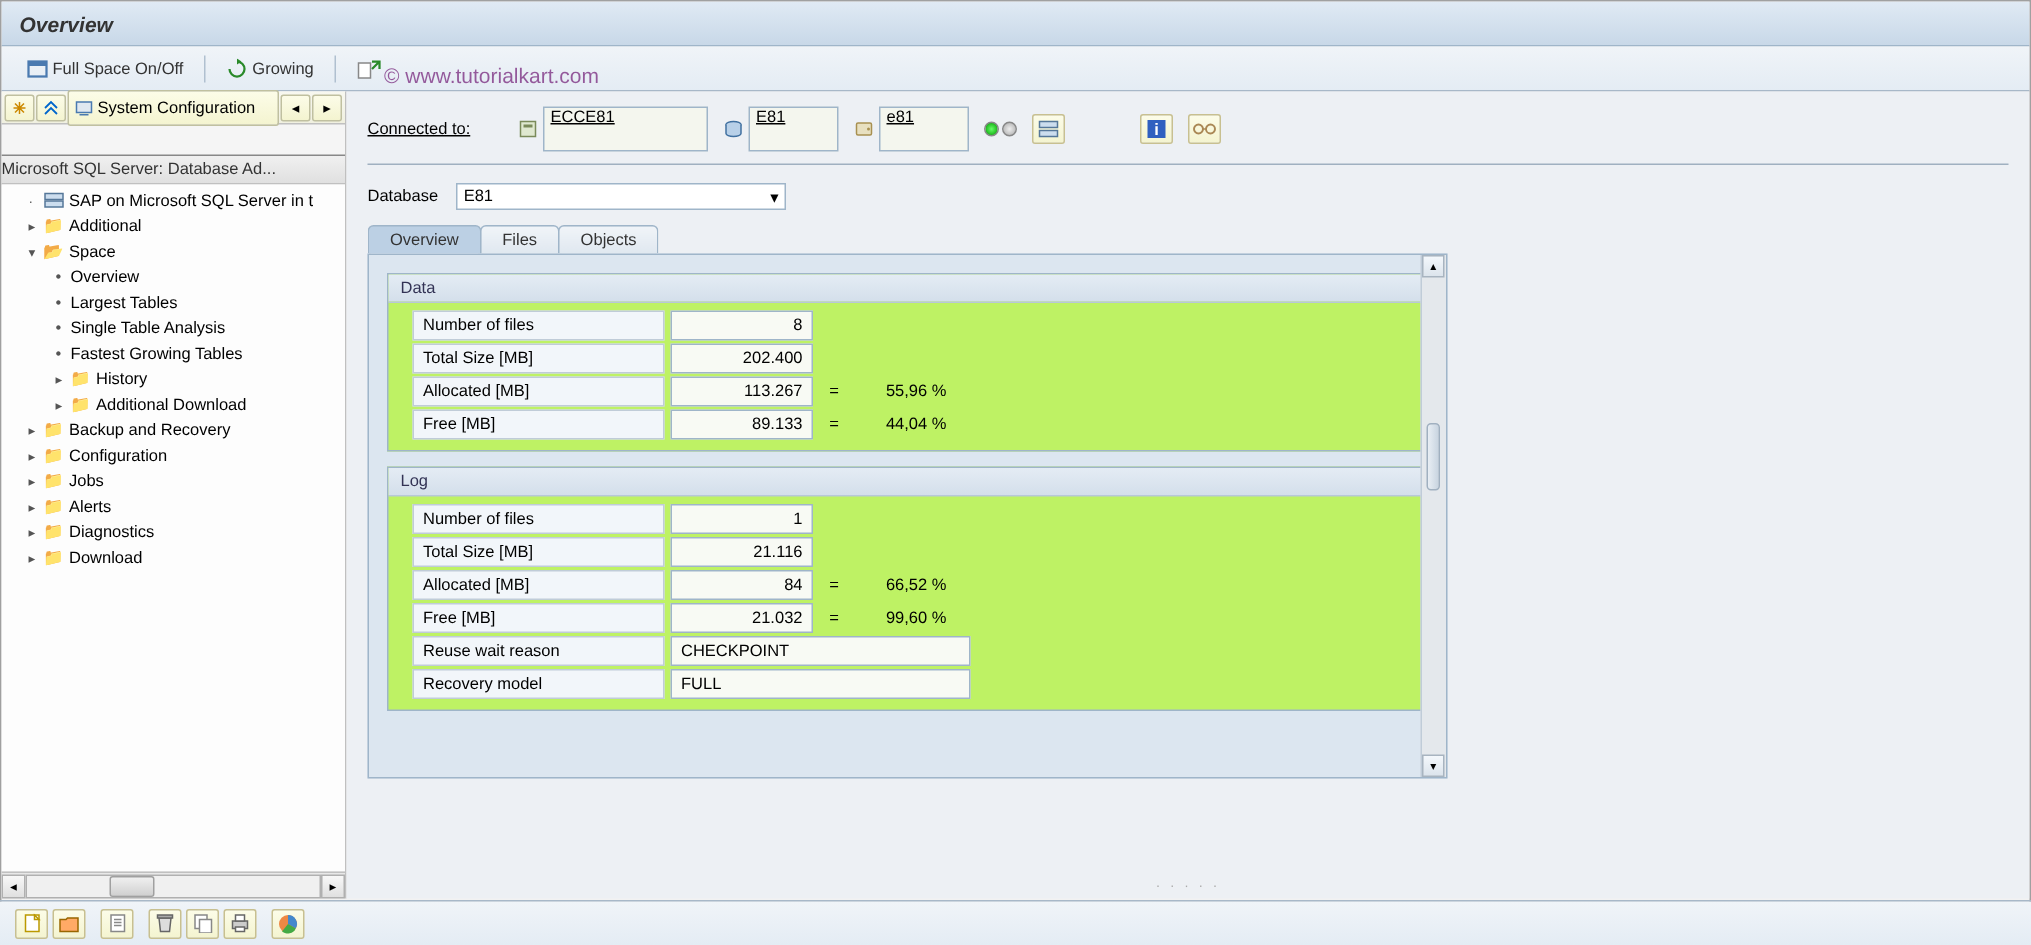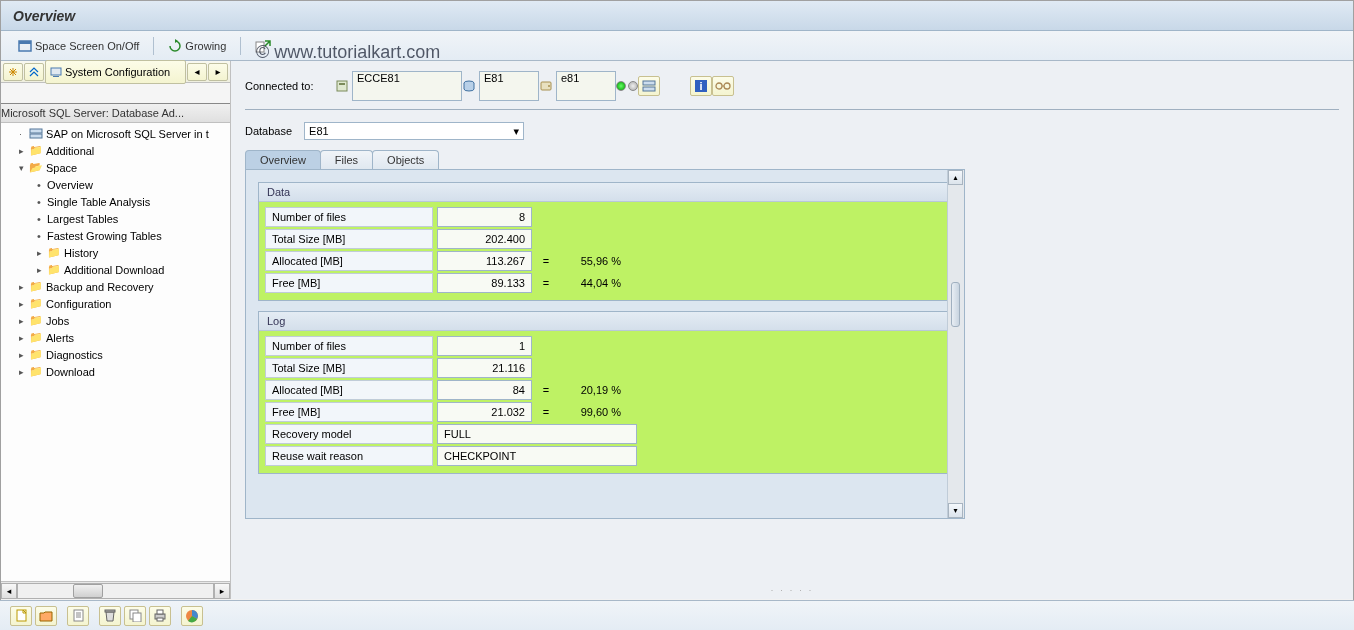--- a/index.html
+++ b/index.html
@@ -35,21 +35,21 @@
 .indent-1 { padding-left: 18px; }
 .indent-2 { padding-left: 36px; }
 
 .sidebar-scroll { height: 18px; background: #e8e8e8; border-top: 1px solid #c0c0c0; display: flex; align-items: center; }
 .sidebar-scroll .arrow { width: 16px; height: 16px; border: 1px solid #b0b0b0; background: linear-gradient(#f8f8f8,#e0e0e0); display: inline-flex; align-items: center; justify-content: center; font-size: 9px; cursor: pointer; }
 .sidebar-scroll .track { flex: 1; height: 16px; border: 1px solid #b0b0b0; background: #f0f0f0; position: relative; }
 .sidebar-scroll .thumb { position: absolute; left: 55px; width: 30px; height: 14px; background: linear-gradient(#f0f0f0,#d0d0d0); border: 1px solid #a0a0a0; border-radius: 2px; }
 
 
 .content { flex: 1; background: #edf0f4; padding: 10px 14px 6px 14px; position: relative; }
-.conn-row { display: flex; align-items: center; padding-bottom: 8px; border-bottom: 1px solid #a0b0c0; }
+.conn-row { display: flex; align-items: center; gap: 10px; padding-bottom: 8px; border-bottom: 1px solid #a0b0c0; text-decoration: underline; }
 .conn-label { width: 90px; }
 .conn-field { display: inline-flex; align-items: center; gap: 3px; }
 .conn-input { height: 30px; border: 1px solid #9fb5c9; background: #f4f6ee; padding: 0 4px; }
 .conn-input.w1 { width: 110px; }
 .conn-input.w2 { width: 60px; }
 .status-light { display: inline-flex; align-items: center; gap: 2px; }
 .light { width: 10px; height: 10px; border-radius: 50%; border: 1px solid #888; }
 .light.green { background: radial-gradient(#6f6,#090); }
 .light.grey { background: radial-gradient(#eee,#aaa); }
 .icon-btn { width: 22px; height: 20px; border: 1px solid #c8c090; background: linear-gradient(#fcfce8,#f4f4d0); display: inline-flex; align-items: center; justify-content: center; cursor: pointer; border-radius: 2px; }
@@ -58,59 +58,59 @@
 .db-select { width: 220px; height: 18px; border: 1px solid #9fb5c9; background: #fff; padding: 0 4px; display: flex; align-items: center; justify-content: space-between; cursor: pointer; }
 
 .tabs { margin-top: 10px; display: flex; align-items: flex-end; }
 .tab { padding: 3px 14px; border: 1px solid #9fb5c9; border-bottom: none; background: linear-gradient(#f0f4f8,#e0e8f0); margin-right: -1px; cursor: pointer; border-radius: 4px 4px 0 0; color: #333; position: relative; }
 .tab.active { background: #bcd0e4; z-index: 2; }
 
 .tab-panel { border: 1px solid #9fb5c9; background: #dce6f0; padding: 12px; height: 350px; position: relative; width: 720px; }
 
 .group { border: 1px solid #9fb5c9; background: #bef264; margin-bottom: 10px; }
 .group-title { background: linear-gradient(#e4ecf4,#d4dfeb); padding: 3px 8px; border-bottom: 1px solid #b8c8d8; color: #335; }
-.group-body { padding: 4px 6px 6px 6px; }
+.group-body { padding: 4px 6px 6px 16px; }
 .data-row { display: flex; align-items: center; height: 22px; }
 .data-label { width: 168px; border: 1px solid #c0ccd8; background: #f2f6fa; padding: 2px 6px; margin-right: 4px; height: 20px; display: flex; align-items: center; }
 .data-value { width: 95px; border: 1px solid #9fb5c9; background: #f8faf4; padding: 2px 6px; text-align: right; height: 20px; display: flex; align-items: center; justify-content: flex-end; margin-right: 8px; }
 .data-value.wide { width: 200px; text-align: left; justify-content: flex-start; }
 .data-eq { width: 12px; text-align: center; }
 .data-pct { width: 75px; text-align: right; padding-right: 6px; }
 
 .vscroll { position: absolute; right: 0; top: 0; bottom: 0; width: 17px; background: #e4e8ec; border-left: 1px solid #c0ccd8; }
 .vscroll .arrow { width: 15px; height: 15px; border: 1px solid #a8b4c0; background: linear-gradient(#f4f8fc,#dce4ec); display: flex; align-items: center; justify-content: center; font-size: 8px; cursor: pointer; position: absolute; left: 0; }
 .vscroll .arrow.up { top: 0; }
 .vscroll .arrow.down { bottom: 0; }
 .vscroll .thumb { position: absolute; left: 3px; top: 112px; width: 9px; height: 45px; background: linear-gradient(90deg,#e8eef4,#c8d4e0); border: 1px solid #a0b0c0; border-radius: 3px; }
 
 .resize-handle { position: absolute; bottom: 4px; left: 50%; transform: translateX(-50%); color: #aaa; font-size: 9px; letter-spacing: 2px; }
 
 
 .bottom-bar { position: absolute; bottom: 0; left: 0; right: 0; height: 30px; background: linear-gradient(#f0f4f8,#e4ecf4); border-top: 1px solid #a8b8c8; display: flex; align-items: center; padding: 0 10px; gap: 3px; }
 
-.watermark { position: absolute; top: 42px; left: 256px; font-size: 18px; color: #0f172a; font-weight: 500; opacity: 0.7; pointer-events: none; }
+.watermark { position: absolute; top: 42px; left: 256px; font-size: 14px; color: #701a75; font-weight: 500; opacity: 0.7; pointer-events: none; }
 
 svg { display: block; }
 </style>
 </head>
 <body>
 
 <div class="title-bar">
   <h1>Overview</h1>
 </div>
 
 <div class="toolbar">
   <button class="toolbar-btn">
     <span>
         <svg width="14" height="12">
           <rect x="1" y="1" width="12" height="10" fill="none" stroke="#4a7ab0" stroke-width="1.5"></rect>
           <rect x="1" y="1" width="12" height="3" fill="#4a7ab0"></rect>
         </svg>
       </span>
-    <span>Space Screen On/Off</span>
+    <span>Full Space On/Off</span>
   </button>
   <span class="toolbar-sep"></span>
   <button class="toolbar-btn">
     <span>
         <svg width="14" height="14">
           <path d="M7 2 A5 5 0 1 1 2 7" fill="none" stroke="#2a8a2a" stroke-width="1.5"></path>
           <path d="M7 0 L7 4 L10 2 Z" fill="#2a8a2a"></path>
         </svg>
       </span>
     <span>Growing</span>
@@ -172,25 +172,25 @@
           <span class="tree-toggle">▾</span>
           <span class="tree-icon folder-open"></span>
           <span>Space</span>
         </div>
       <div class="tree-node indent-2">
           <span class="tree-toggle dot"></span>
           <span>Overview</span>
         </div>
       <div class="tree-node indent-2">
           <span class="tree-toggle dot"></span>
+          <span>Largest Tables</span>
+        </div>
+      <div class="tree-node indent-2">
+          <span class="tree-toggle dot"></span>
           <span>Single Table Analysis</span>
-        </div>
-      <div class="tree-node indent-2">
-          <span class="tree-toggle dot"></span>
-          <span>Largest Tables</span>
         </div>
       <div class="tree-node indent-2">
           <span class="tree-toggle dot"></span>
           <span>Fastest Growing Tables</span>
         </div>
       <div class="tree-node indent-2">
           <span class="tree-toggle">▸</span>
           <span class="tree-icon folder-closed"></span>
           <span>History</span>
         </div>
@@ -346,35 +346,35 @@
             <div class="data-value">1</div>
           </div>
           <div class="data-row">
             <div class="data-label">Total Size [MB]</div>
             <div class="data-value">21.116</div>
           </div>
           <div class="data-row">
             <div class="data-label">Allocated [MB]</div>
             <div class="data-value">84</div>
             <div class="data-eq">=</div>
-            <div class="data-pct">20,19 %</div>
+            <div class="data-pct">66,52 %</div>
           </div>
           <div class="data-row">
             <div class="data-label">Free [MB]</div>
             <div class="data-value">21.032</div>
             <div class="data-eq">=</div>
             <div class="data-pct">99,60 %</div>
           </div>
           <div class="data-row">
+            <div class="data-label">Reuse wait reason</div>
+            <div class="data-value wide">CHECKPOINT</div>
+          </div>
+          <div class="data-row">
             <div class="data-label">Recovery model</div>
             <div class="data-value wide">FULL</div>
-          </div>
-          <div class="data-row">
-            <div class="data-label">Reuse wait reason</div>
-            <div class="data-value wide">CHECKPOINT</div>
           </div>
         </div>
       </div>
 
       <div class="vscroll">
         <div class="arrow up">▴</div>
         <div class="thumb"></div>
         <div class="arrow down">▾</div>
       </div>
     </div>

